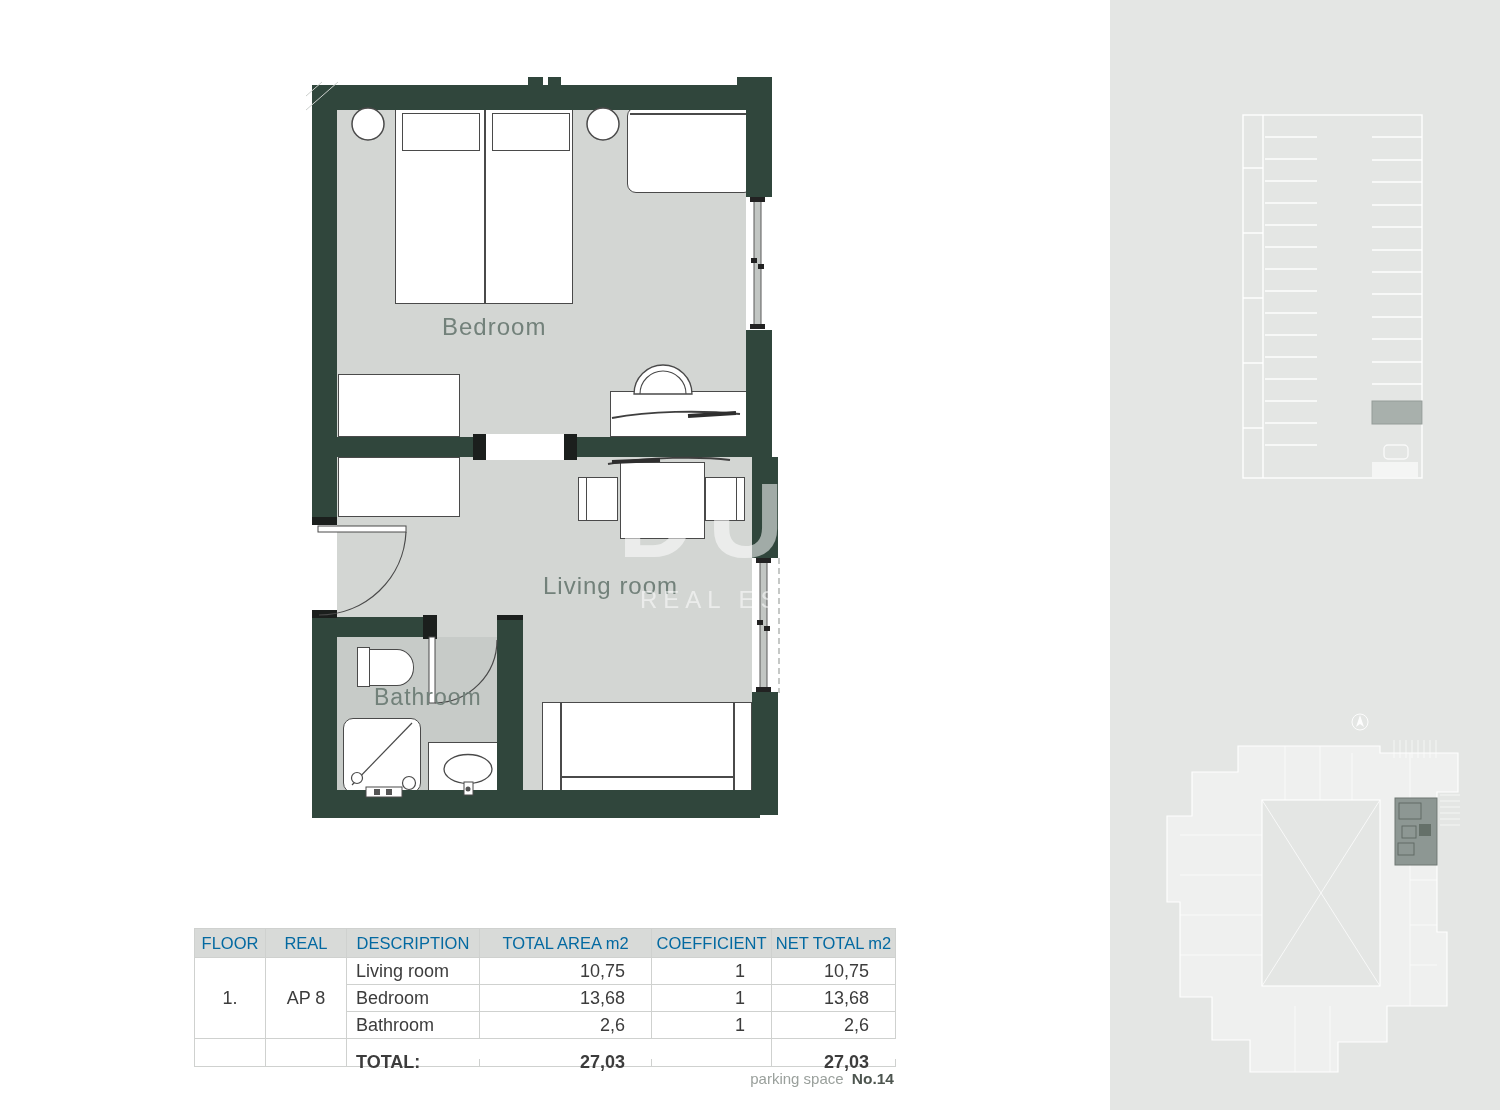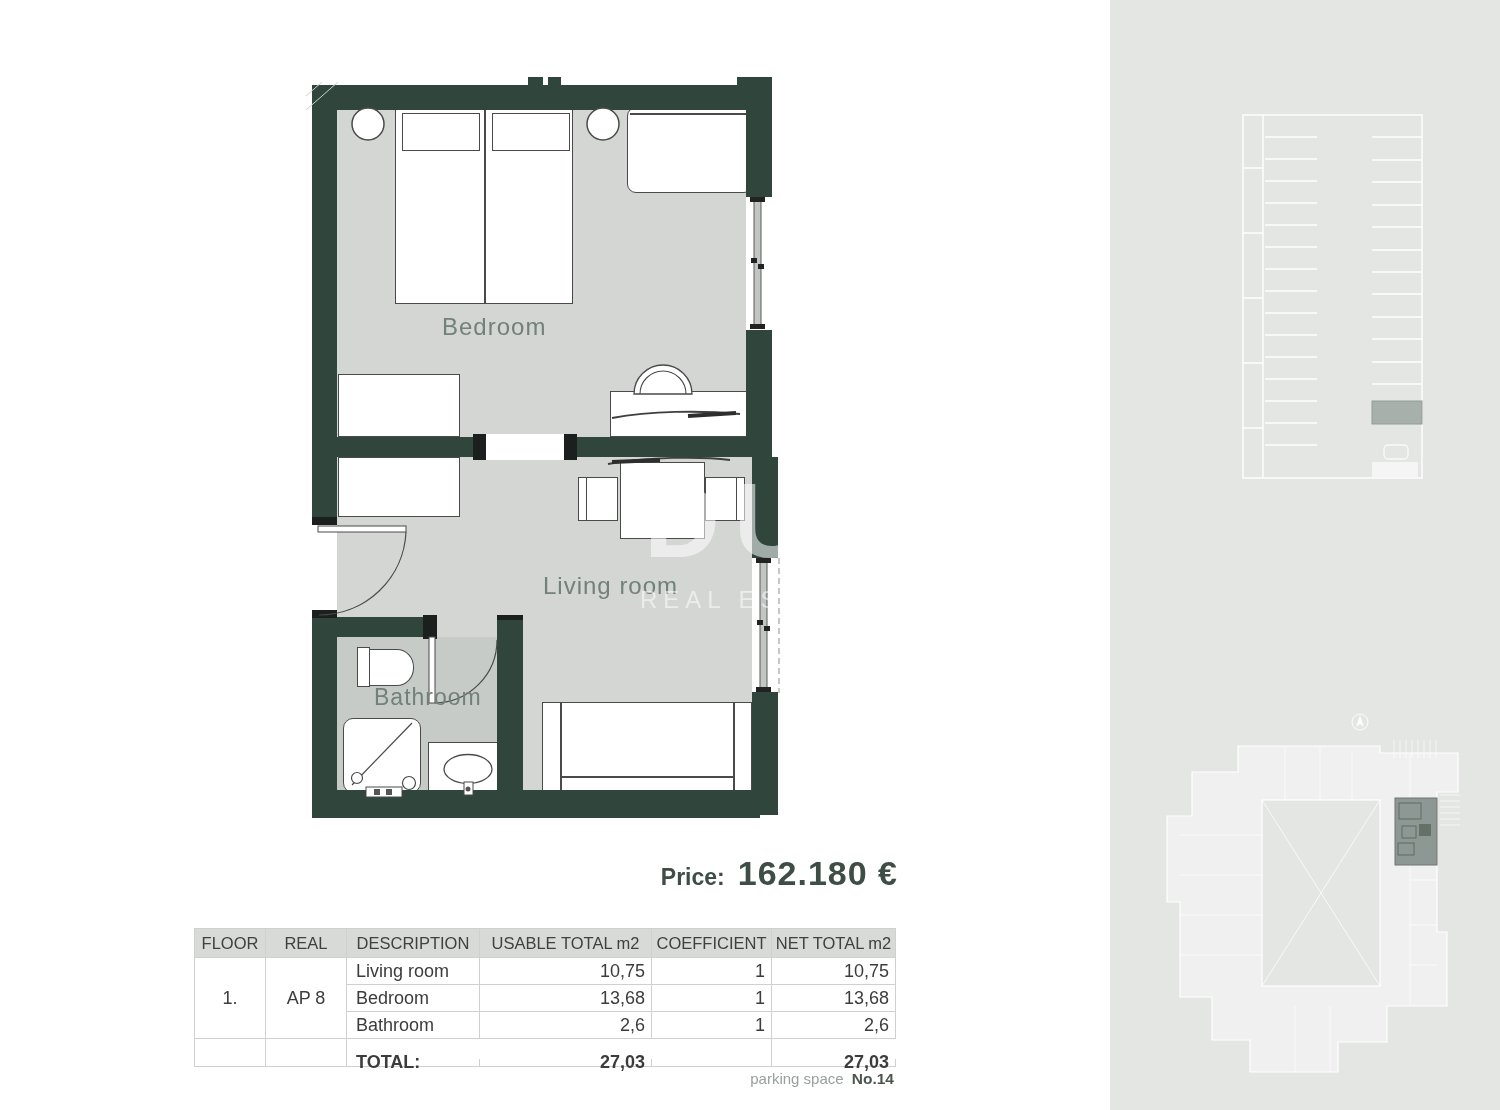--- a/index.html
+++ b/index.html
@@ -8,38 +8,38 @@
   .wall{position:absolute;background:#30463c;}
   .cap{position:absolute;background:#1b1f1d;}
   .floor{position:absolute;background:#d3d6d3;}
   .bfloor{position:absolute;background:#c7cbc8;}
   .white{position:absolute;background:#ffffff;}
   .furn{position:absolute;background:#ffffff;border:1.5px solid #4a4a4a;box-sizing:border-box;}
   .thinline{position:absolute;background:#4a4a4a;}
   .roomlabel{position:absolute;color:#72817a;font-size:24px;letter-spacing:1px;}
   #panel{position:absolute;left:1110px;top:0;width:390px;height:1110px;background:#e4e6e4;}
   #svgov{position:absolute;left:0;top:0;pointer-events:none;}
-  .wm1{position:absolute;left:644px;top:468px;width:290px;font-size:105px;font-weight:700;
+  .wm1{position:absolute;left:618px;top:468px;width:290px;font-size:105px;font-weight:700;
        color:rgba(255,255,255,0.55);letter-spacing:14px;line-height:105px;}
   .wm2{position:absolute;left:640px;top:586px;font-size:24px;font-weight:400;
        color:rgba(255,255,255,0.55);letter-spacing:6px;}
   #priceRow{position:absolute;left:620px;top:854px;width:278px;display:flex;
             align-items:baseline;justify-content:flex-end;gap:13px;color:#3e4d45;}
   #priceRow .plabel{font-size:23px;font-weight:700;}
   #priceRow .pvalue{font-size:34px;font-weight:700;letter-spacing:1px;}
   #areaTable{position:absolute;left:194px;top:928px;display:grid;
              grid-template-columns:71px 81px 133px 172px 120px 124px;
              grid-template-rows:29px 27px 27px 27px 28px;
              border-left:1px solid #cfd1cf;border-top:1px solid #cfd1cf;
              font-size:18px;color:#3c3c3c;}
   #areaTable .cell{border-right:1px solid #cfd1cf;border-bottom:1px solid #cfd1cf;
                    display:flex;align-items:center;background:#fff;box-sizing:border-box;}
-  #areaTable .hdr{background:#d8dad8;font-size:16.5px;color:#404040;justify-content:center;}
+  #areaTable .hdr{background:#d8dad8;font-size:16.5px;color:#0369a1;justify-content:center;}
   #areaTable .c-desc{padding-left:9px;}
-  #areaTable .c-num{justify-content:flex-end;padding-right:6px;}
+  #areaTable .c-num{justify-content:flex-end;padding-right:26px;}
   #areaTable .c-ctr{justify-content:center;}
   #areaTable .bold{font-weight:700;margin-top:20px;}
   #parkNote{position:absolute;top:1070px;left:594px;width:300px;text-align:right;
             font-size:15px;color:#9aa09c;}
   #parkNote b{color:#4d554f;font-size:15.5px;margin-left:4px;}
 </style>
 </head>
 <body>
 
 <div id="page">
@@ -191,30 +191,26 @@
     </g>
   </svg>
 
   <div class="roomlabel" style="left:442px;top:313px;">Bedroom</div>
   <div class="roomlabel" style="left:543px;top:572px;">Living room</div>
   <div class="roomlabel" style="left:374px;top:684px;font-size:23px;">Bathroom</div>
 
   <div class="wm1">DUX</div>
   <div class="wm2">REAL ESTATE</div>
 
-  <div id="priceRow">
-    <span class="plabel">Price:</span>
-    <span class="pvalue">162.180 €</span>
-  </div>
 
   <div id="areaTable">
     <div class="cell hdr">FLOOR</div>
     <div class="cell hdr">REAL</div>
     <div class="cell hdr">DESCRIPTION</div>
-    <div class="cell hdr">USABLE TOTAL m2</div>
+    <div class="cell hdr">TOTAL AREA m2</div>
     <div class="cell hdr">COEFFICIENT</div>
     <div class="cell hdr">NET TOTAL m2</div>
 
     <div class="cell c-ctr" style="grid-row:2/5;grid-column:1;">1.</div>
     <div class="cell c-ctr" style="grid-row:2/5;grid-column:2;">AP 8</div>
 
     <div class="cell c-desc" style="grid-row:2;grid-column:3;">Living room</div>
     <div class="cell c-num" style="grid-row:2;grid-column:4;">10,75</div>
     <div class="cell c-num" style="grid-row:2;grid-column:5;">1</div>
     <div class="cell c-num" style="grid-row:2;grid-column:6;">10,75</div>

